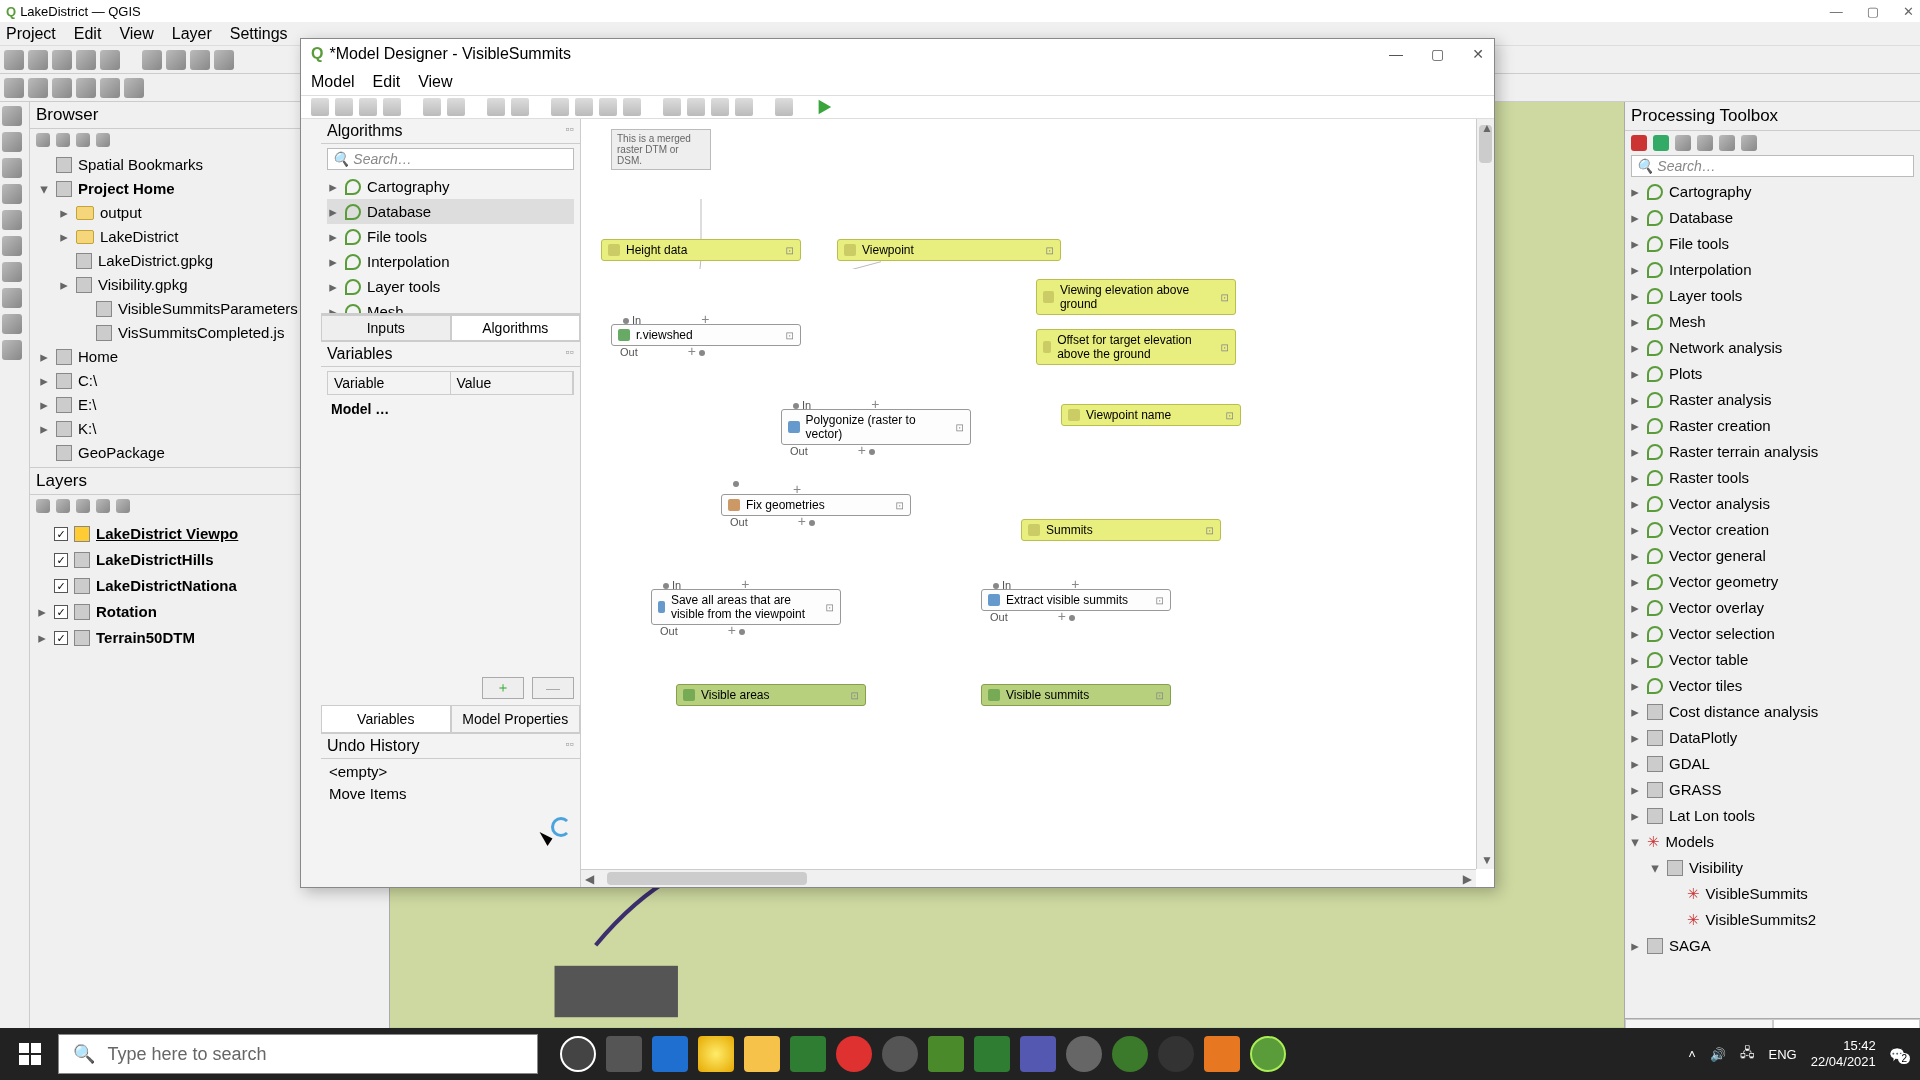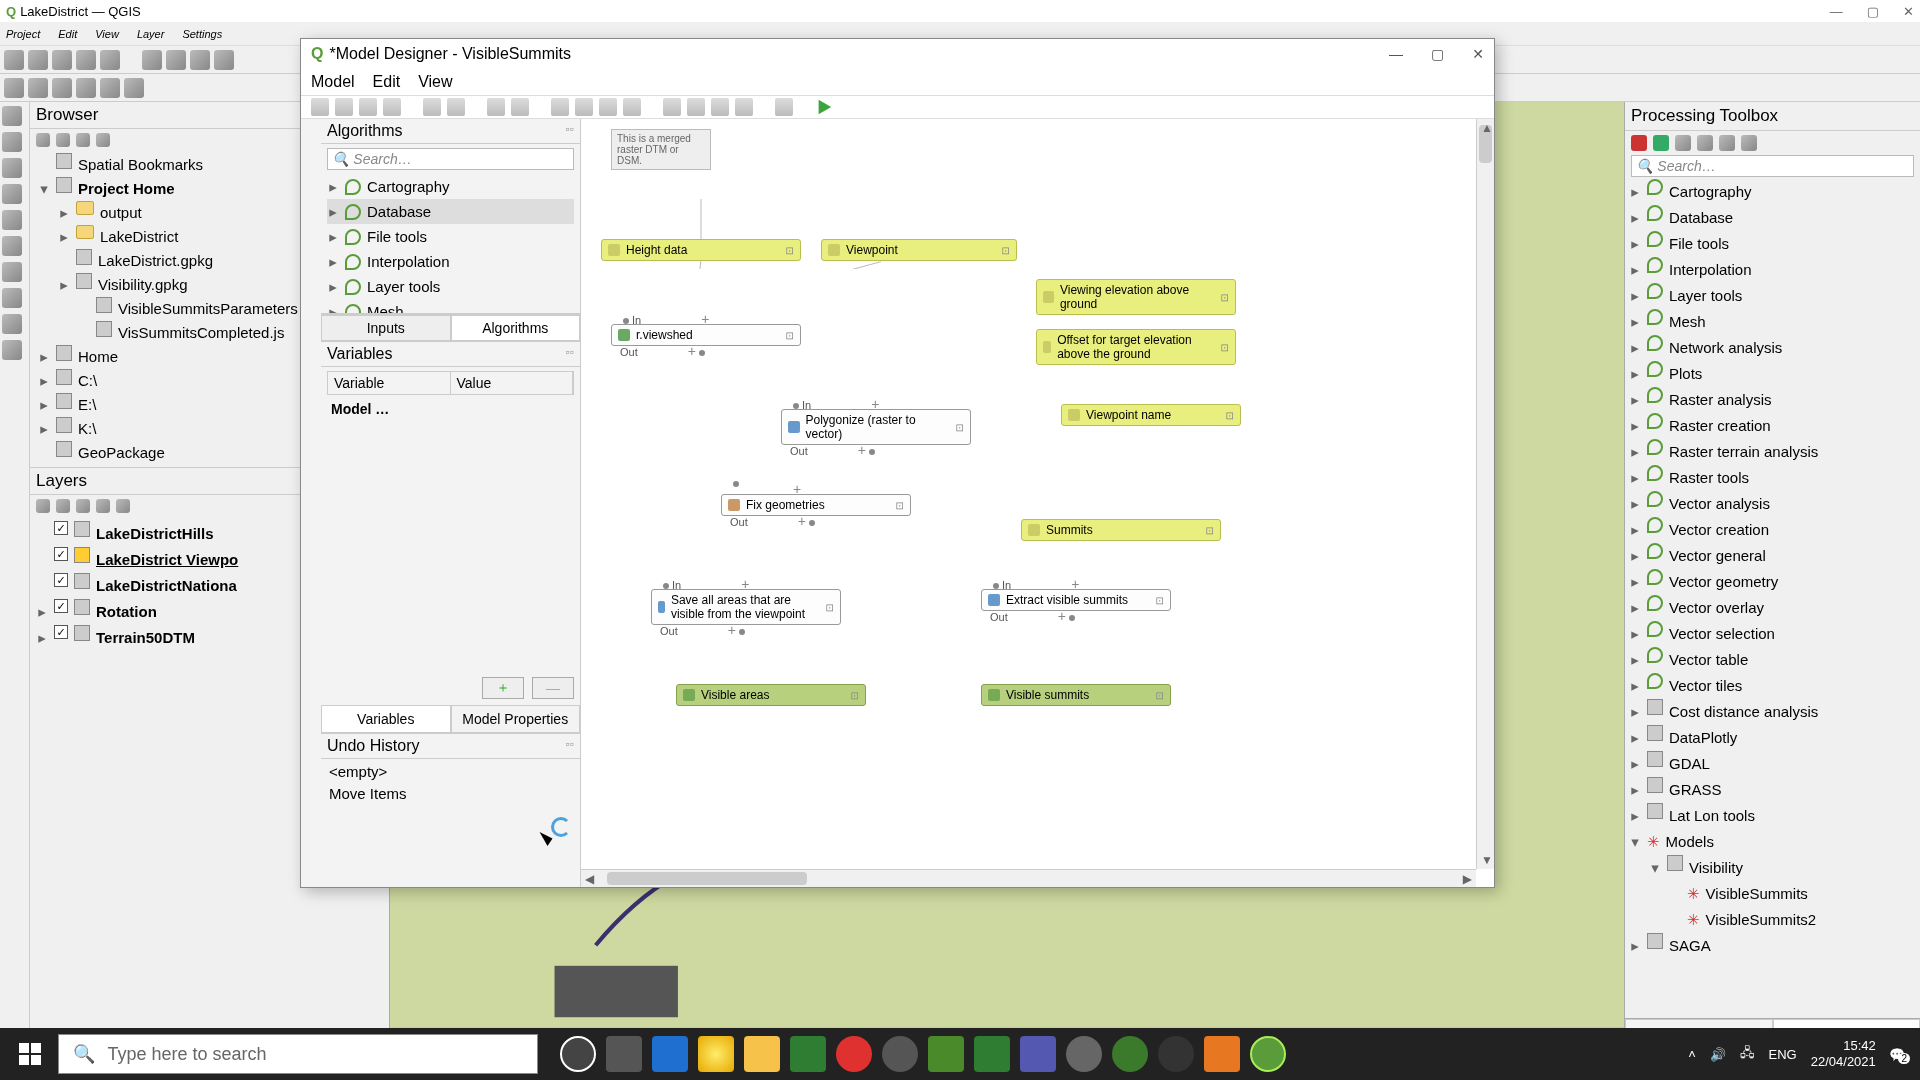--- a/index.html
+++ b/index.html
@@ -5,34 +5,34 @@
 * { box-sizing: border-box; font-family: "Segoe UI", Tahoma, sans-serif; }
 body { margin: 0; width: 1920px; height: 1080px; overflow: hidden; background: #f0f0f0; font-size: 14px; }
 
 
 #qgis { position: absolute; inset: 0; background: #f0f0f0; display: flex; flex-direction: column; }
 #titlebar { height: 22px; background: #fff; display: flex; align-items: center; padding: 0 6px; font-size: 13px; }
 #titlebar .q { color: #5a9b3a; font-weight: bold; margin-right: 4px; }
 #titlebar .controls { margin-left: auto; display: flex; gap: 24px; color: #666; }
 
 #menubar { height: 24px; background: #f0f0f0; display: flex; align-items: center; padding: 0 6px; gap: 18px; border-bottom: 1px solid #ddd; }
-#menubar span { font-size: 11px; font-style: italic; }
+#menubar span { font-size: 16px; }
 
 .toolbar { height: 28px; background: #f0f0f0; display: flex; align-items: center; padding: 0 4px; gap: 4px; border-bottom: 1px solid #ccc; }
 .tb-icon { width: 20px; height: 20px; background: linear-gradient(135deg,#bbb,#888); border-radius: 3px; }
 
 #body { flex: 1; display: flex; position: relative; min-height: 0; }
 #left-toolbar { width: 30px; background: #f0f0f0; display:flex; flex-direction:column; gap:6px; padding:4px 2px; border-right:1px solid #ccc; }
 
 #left-panels { width: 360px; display:flex; flex-direction:column; border-right:1px solid #aaa; background:#f0f0f0; }
 .panel-title { font-size: 17px; background:#f0f0f0; padding: 3px 6px; border-bottom:1px solid #ccc; }
 #browser { flex: 0 0 auto; }
 #browser-mini-tb { height:22px; display:flex; gap:6px; padding:0 6px; align-items:center; }
 #browser-tree { padding: 2px 4px; font-size:15px; line-height:24px; }
-.tree-row { display:flex; gap:6px; }
+.tree-row { display:flex; align-items:center; gap:6px; }
 .caret { width:12px; color:#666; text-align:center; }
 .fldr { width:18px; height:14px; background:#f5d67b; border:1px solid #c2a438; border-radius:2px; }
 .icon-sq { width:16px; height:16px; background:#ccc; border:1px solid #888; }
 .ind0{padding-left:4px}.ind1{padding-left:24px}.ind2{padding-left:44px}
 
 #layers { border-top:1px solid #ccc; }
 #layers-tree { padding: 4px 6px; font-size:15px; line-height:26px; }
 .chk { width:14px; height:14px; border:1px solid #555; display:inline-flex; align-items:center; justify-content:center; font-size:11px; background:#fff; }
 .chk.on::after{content:"✓"}
 
@@ -265,28 +265,28 @@
             <div class="tb-icon" style="width:14px;height:14px"></div>
             <div class="tb-icon" style="width:14px;height:14px"></div>
             <div class="tb-icon" style="width:14px;height:14px"></div>
             <div class="tb-icon" style="width:14px;height:14px"></div>
             <div class="tb-icon" style="width:14px;height:14px"></div>
           </div>
         <div id="layers-tree">
             <div class="tree-row">
               <span class="caret"></span>
               <span class="chk on"></span>
-              <span class="icon-sq" style=""></span>
-              <span style="font-weight:bold">LakeDistrictHills</span>
+              <span class="icon-sq" style="background:#fc3"></span>
+              <span style="font-weight:bold"><u>LakeDistrict Viewpo</u></span>
             </div>
             <div class="tree-row">
               <span class="caret"></span>
               <span class="chk on"></span>
-              <span class="icon-sq" style="background:#fc3"></span>
-              <span style="font-weight:bold"><u>LakeDistrict Viewpo</u></span>
+              <span class="icon-sq" style=""></span>
+              <span style="font-weight:bold">LakeDistrictHills</span>
             </div>
             <div class="tree-row">
               <span class="caret"></span>
               <span class="chk on"></span>
               <span class="icon-sq" style=""></span>
               <span style="font-weight:bold">LakeDistrictNationa</span>
             </div>
             <div class="tree-row">
               <span class="caret">▸</span>
               <span class="chk on"></span>
@@ -647,21 +647,21 @@
 
       <div class="note" style="left:30px;top:10px">This is a merged raster DTM or DSM.</div>
 
       <div class="node input" style="left:20px;top:120px;width:200px">
           <div class="head">
             <span class="ic"></span>
             <span>Height data</span>
             <span class="x">⊡</span>
           </div>
         </div>
-      <div class="node input" style="left:240px;top:120px;width:196px">
+      <div class="node input" style="left:256px;top:120px;width:224px">
           <div class="head">
             <span class="ic"></span>
             <span>Viewpoint</span>
             <span class="x">⊡</span>
           </div>
         </div>
       <div class="node input" style="left:455px;top:160px;width:200px">
           <div class="head">
             <span class="ic"></span>
             <span>Viewing elevation above ground</span>

